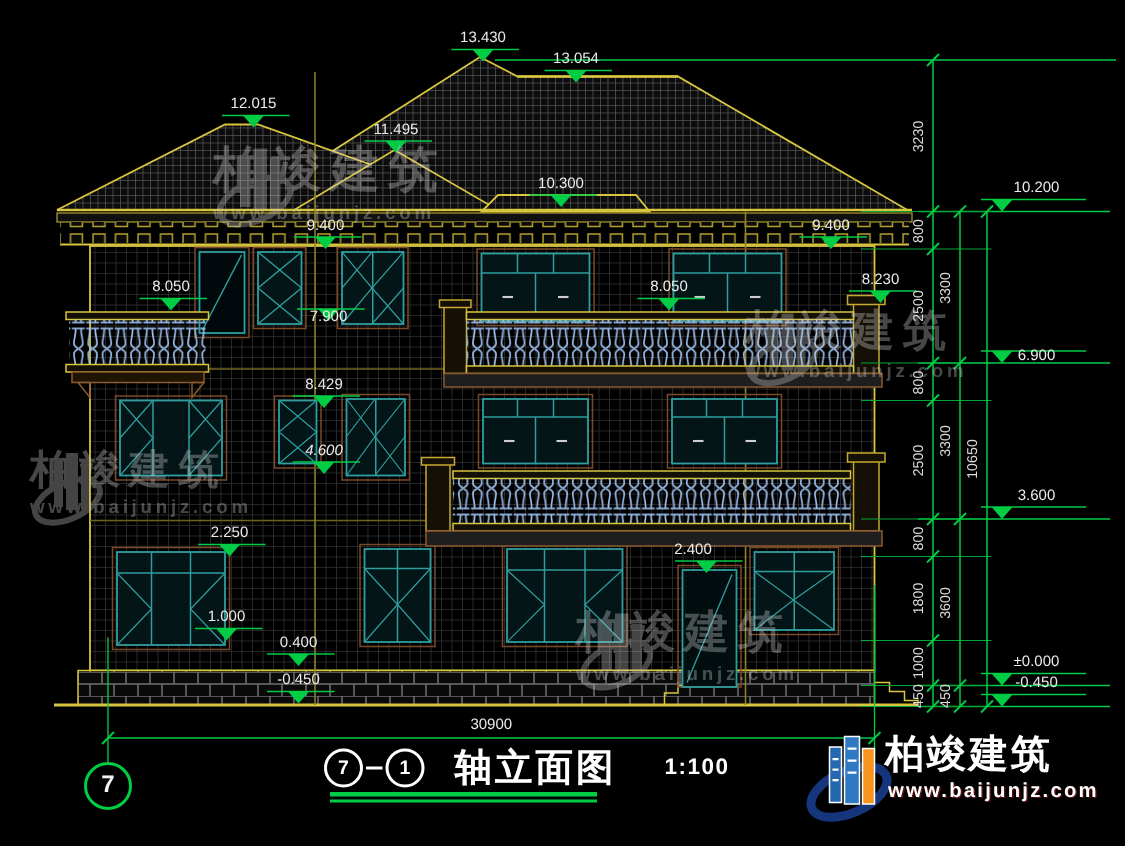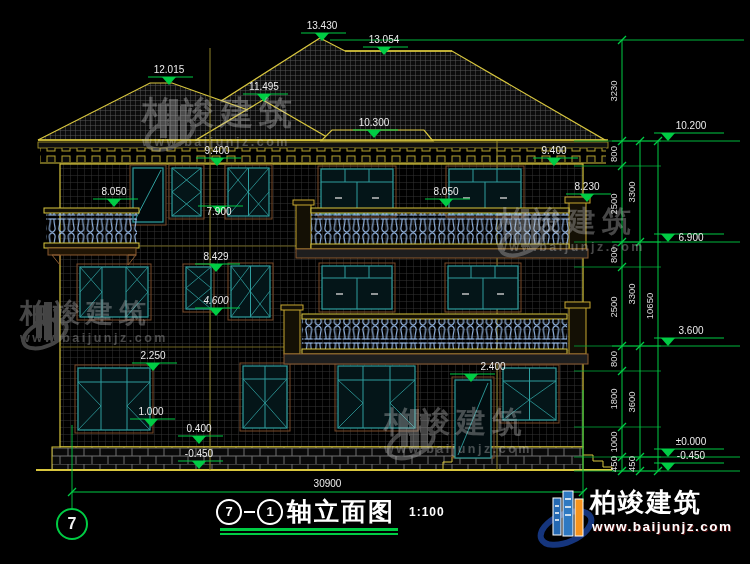--- a/index.html
+++ b/index.html
@@ -11,22 +11,22 @@
   .chain{position:absolute;color:#dcdcdc;font-size:9.5px;white-space:nowrap;
          transform:translate(-50%,-50%) rotate(-90deg);}
   .wm{position:absolute;display:flex;gap:9px;align-items:flex-start;opacity:.33;color:#d6d6d6;}
   .wm .col{display:flex;flex-direction:column;}
   .wm .brand{font-weight:bold;letter-spacing:6px;line-height:1.05;}
   .wm .url{font-weight:bold;font-size:12.5px;letter-spacing:2.5px;margin-top:4px;}
   #title-row{position:absolute;left:216px;top:495px;display:flex;align-items:center;color:#fff;}
   .axcirc{display:inline-block;width:22px;height:22px;border:2px solid #fff;border-radius:50%;
           font-size:13px;font-weight:bold;line-height:22px;text-align:center;}
   .axdash{width:11px;border-top:2px solid #fff;margin:0 2px;}
-  #title-text{font-size:25px;font-weight:bold;letter-spacing:2px;margin-left:4px;}
-  #title-scale{font-size:12px;font-weight:bold;margin-left:14px;letter-spacing:1px;}
+  #title-text{font-size:25px;font-weight:bold;letter-spacing:2px;margin-left:20px;}
+  #title-scale{font-size:15px;font-weight:bold;margin-left:32px;letter-spacing:1px;}
   .underline{position:absolute;background:#00cc44;}
   #axis-bubble{position:absolute;left:56px;top:508px;width:28px;height:28px;border:2px solid #00cc44;
                border-radius:50%;color:#f2f2f2;font-size:16px;font-weight:bold;line-height:28px;text-align:center;}
   #logo{position:absolute;left:536px;top:482px;width:214px;height:78px;}
   #logo .brand{position:absolute;left:54px;top:3px;font-size:26px;font-weight:bold;color:#fff;letter-spacing:2px;
      text-shadow:2px 2px 0 #000,-1px -1px 0 #000,1px -1px 0 #000,-1px 1px 0 #000,2px 3px 3px #000;}
   #logo .url{position:absolute;left:56px;top:37px;font-size:13.5px;font-weight:bold;color:#fff;
      letter-spacing:1.5px;text-shadow:1px 1px 0 #591010,2px 2px 2px #000;}
 </style>
 </head>
@@ -383,21 +383,21 @@
       <div class="lvl" style="left: 528px; top: 145px; width: 52px;">9.400</div>
       <div class="lvl" style="left: 88px; top: 186px; width: 52px;">8.050</div>
       <div class="lvl" style="left: 420px; top: 186px; width: 52px;">8.050</div>
       <div class="lvl" style="left: 561px; top: 181px; width: 52px;">8.230</div>
       <div class="lvl" style="left: 193px; top: 193px; width: 52px; margin-top: 13px;">7.900</div>
       <div class="lvl" style="left: 656px; top: 232px; width: 70px;">6.900</div>
       <div class="lvl" style="left: 190px; top: 251px; width: 52px;">8.429</div>
       <div class="lvl" style="left: 190px; top: 295px; width: 52px; font-style: italic;">4.600</div>
       <div class="lvl" style="left: 656px; top: 325px; width: 70px;">3.600</div>
       <div class="lvl" style="left: 127px; top: 350px; width: 52px;">2.250</div>
-      <div class="lvl" style="left: 467px; top: 361px; width: 52px;">2.400</div>
+      <div class="lvl" style="left: 436px; top: 361px; width: 52px;">2.400</div>
       <div class="lvl" style="left: 125px; top: 406px; width: 52px;">1.000</div>
       <div class="lvl" style="left: 173px; top: 423px; width: 52px;">0.400</div>
       <div class="lvl" style="left: 173px; top: 448px; width: 52px;">-0.450</div>
       <div class="lvl" style="left: 656px; top: 436px; width: 70px;">±0.000</div>
       <div class="lvl" style="left: 656px; top: 450px; width: 70px;">-0.450</div>
       <div class="chain" style="left: 613px; top: 90.5px;">3230</div>
       <div class="chain" style="left: 613px; top: 153.5px;">800</div>
       <div class="chain" style="left: 613px; top: 204px;">2500</div>
       <div class="chain" style="left: 613px; top: 254.5px;">800</div>
       <div class="chain" style="left: 613px; top: 306.5px;">2500</div>

